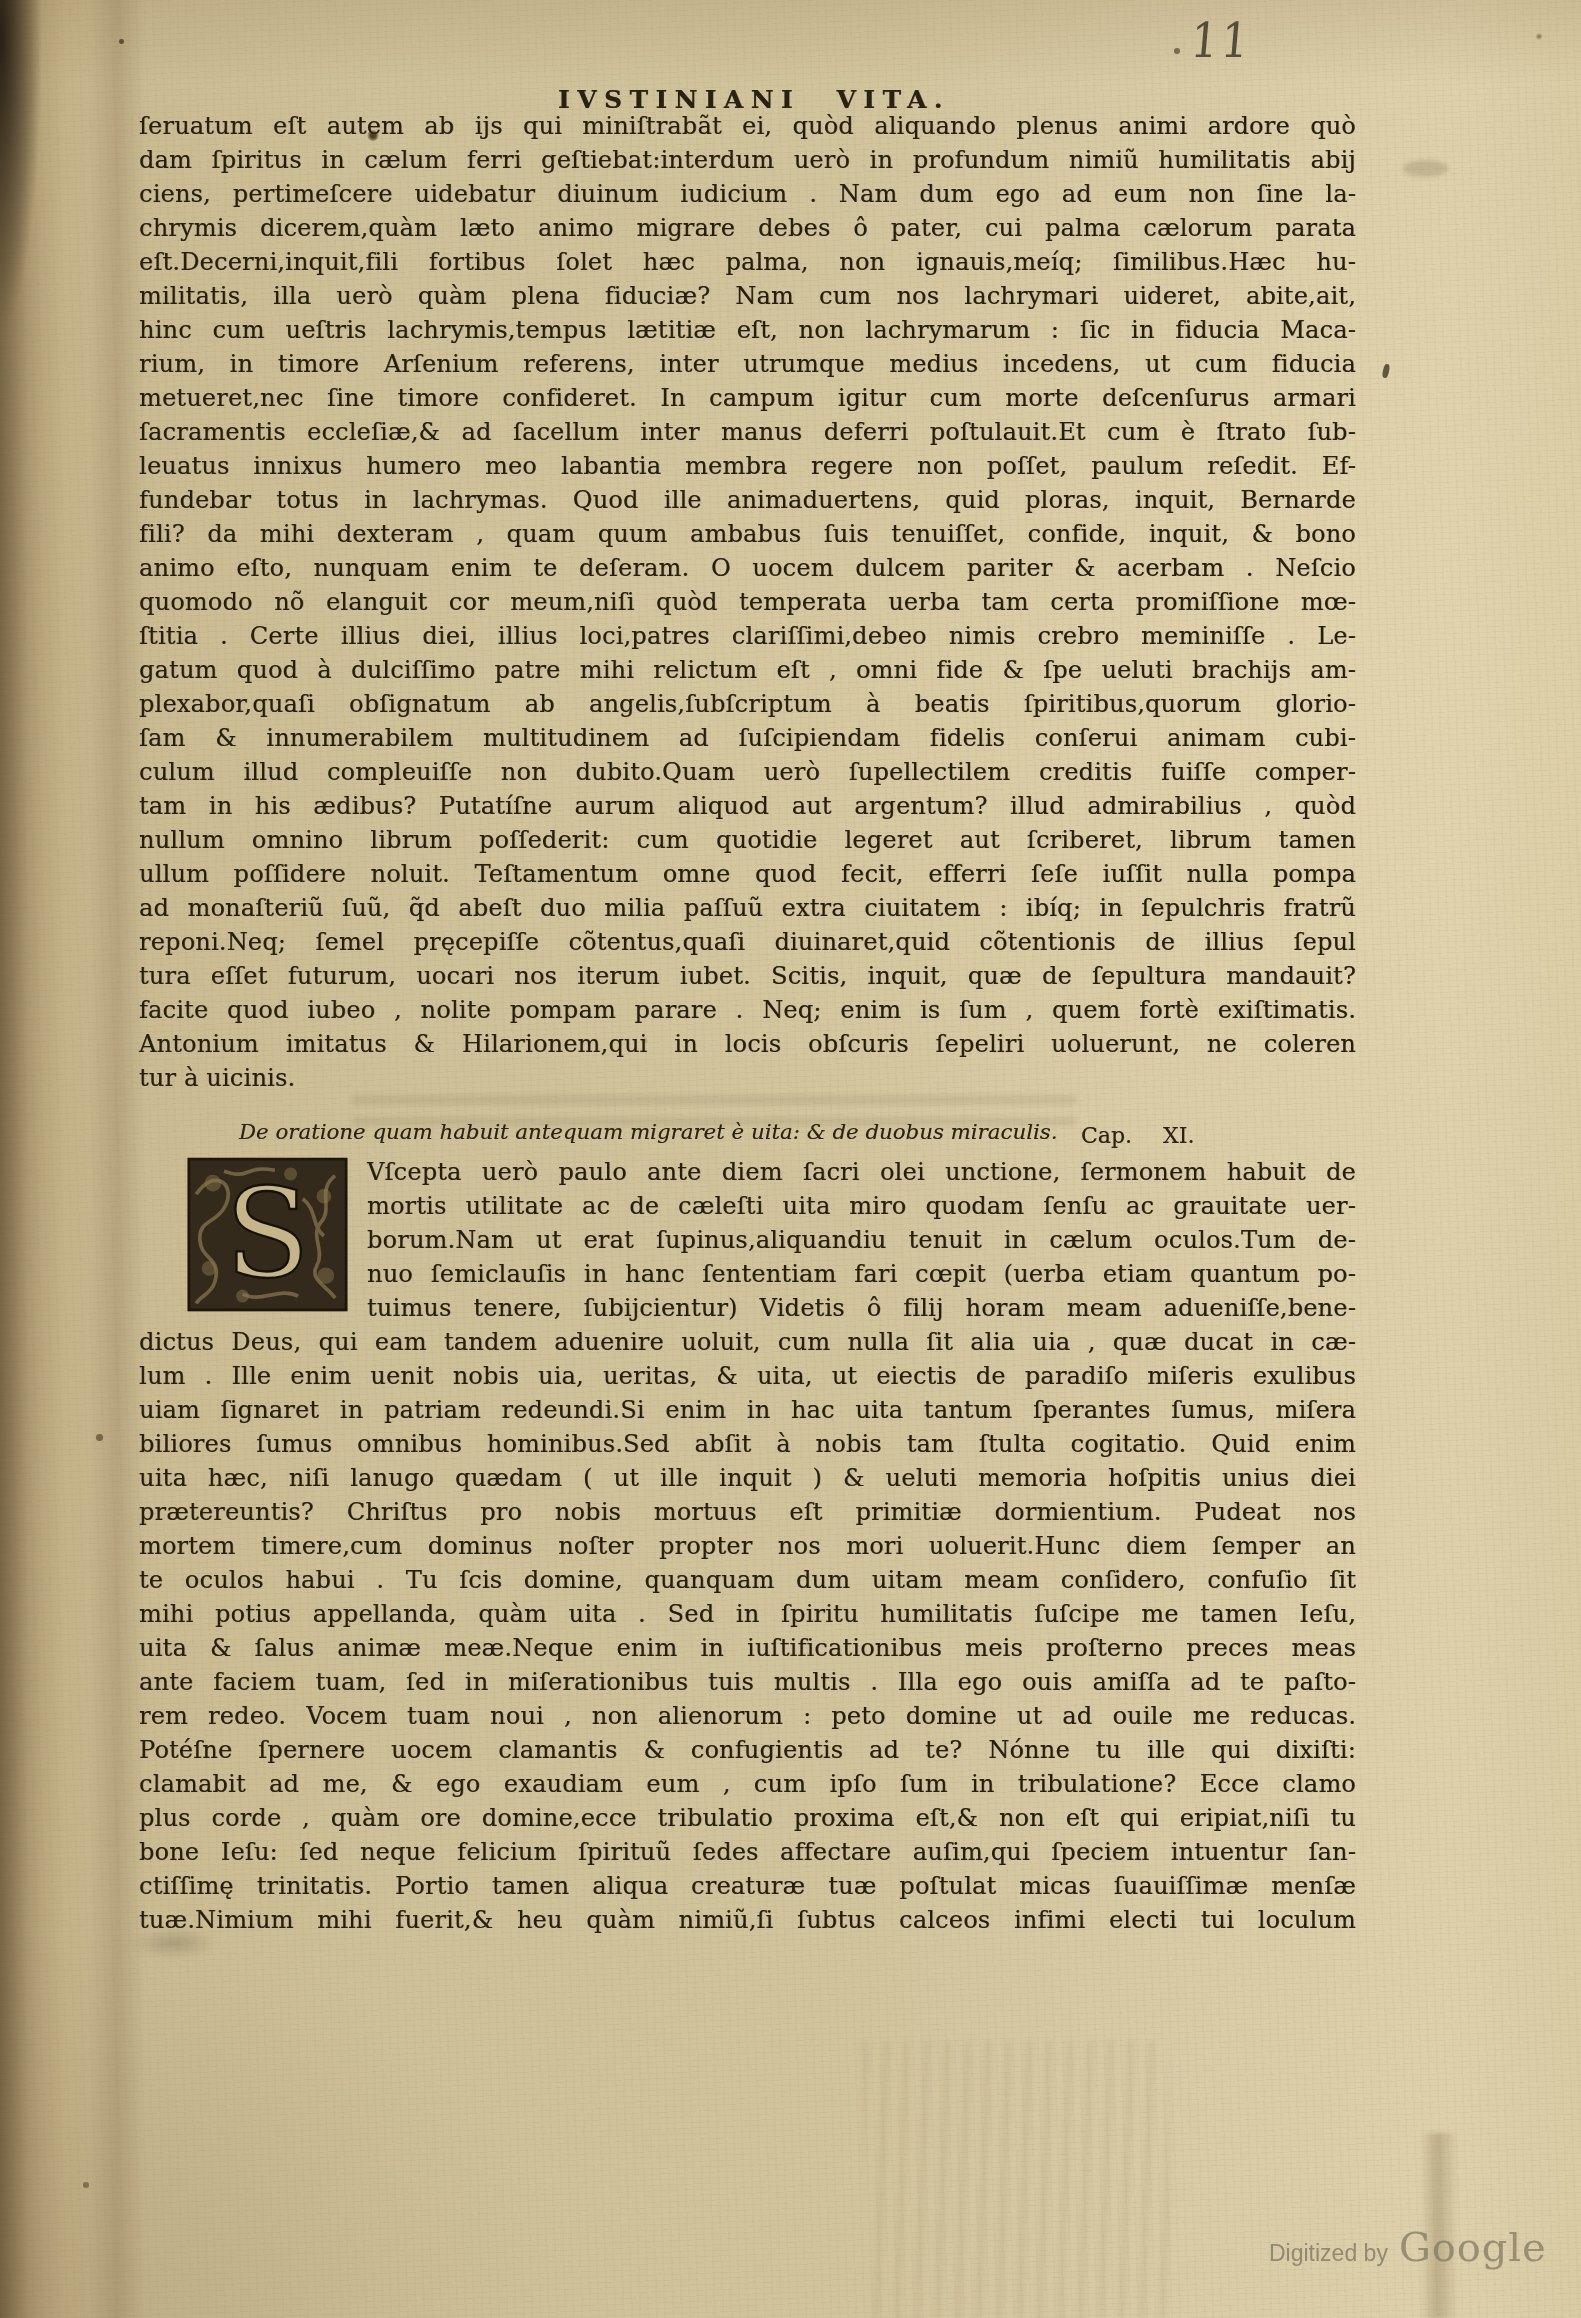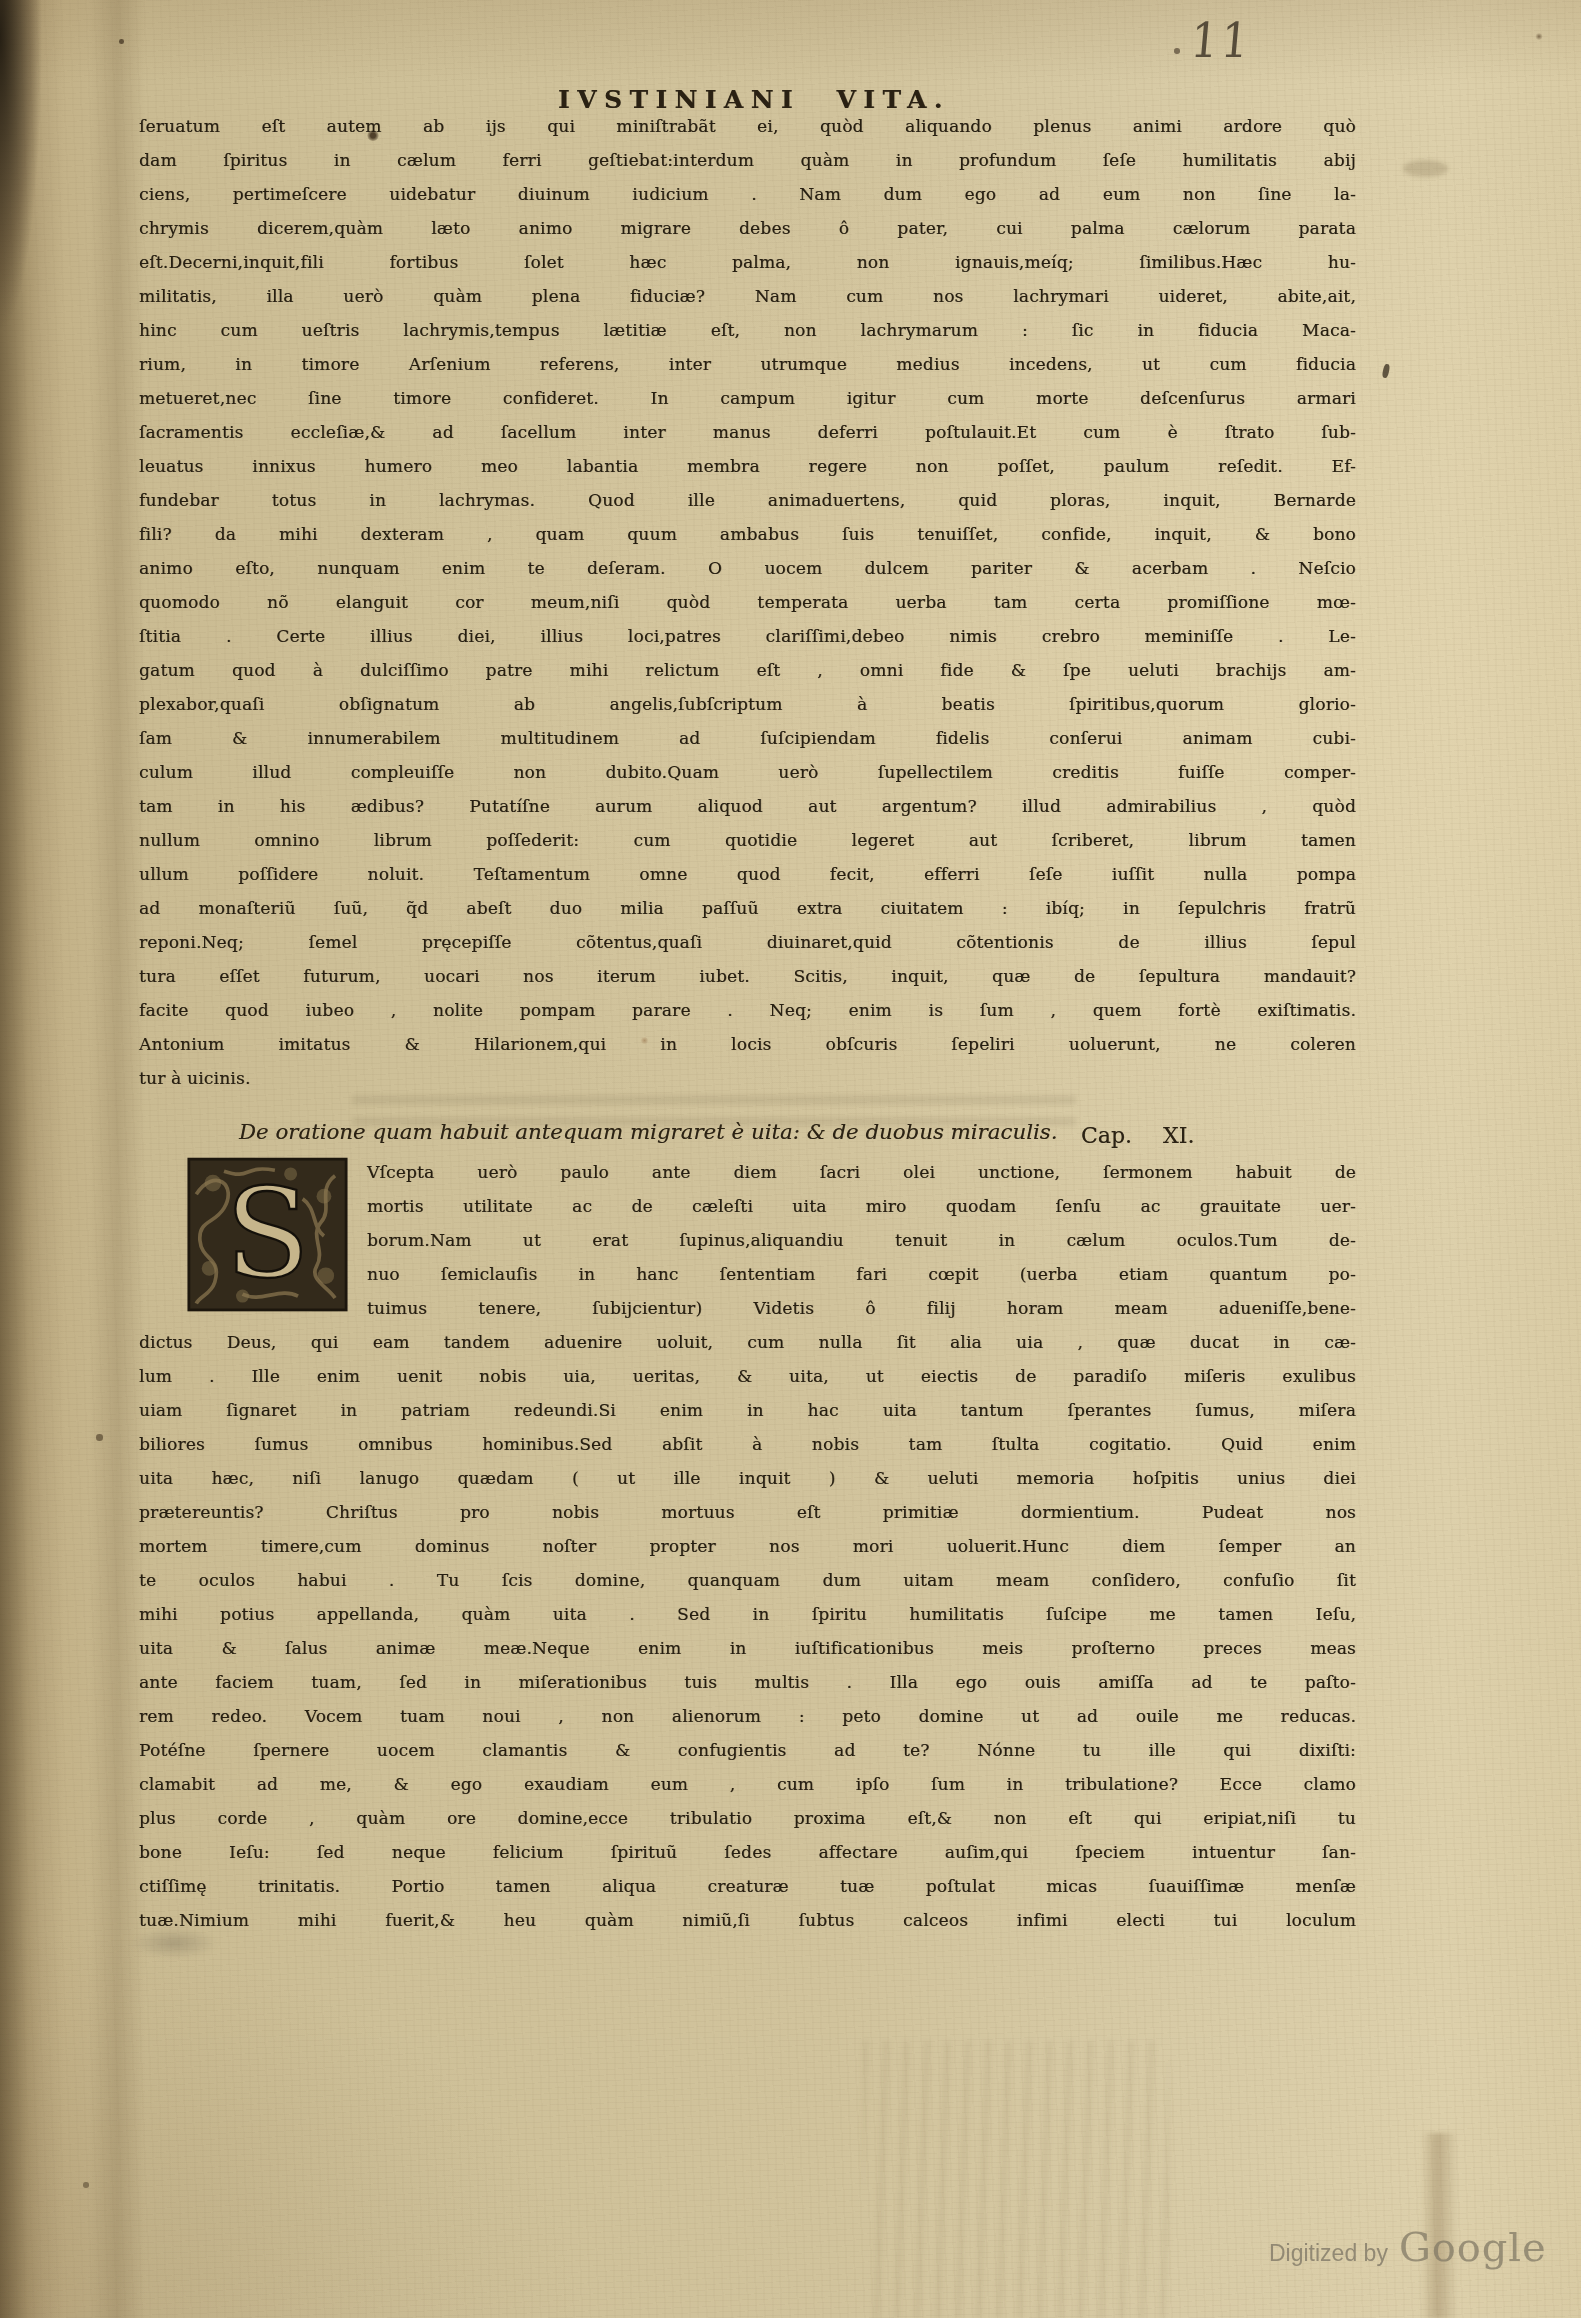--- a/index.html
+++ b/index.html
@@ -77,21 +77,21 @@
     position:absolute;left:0;top:85px;width:100%;
     text-align:center;font-size:25px;font-weight:bold;
     letter-spacing:7.4px;word-spacing:20.4px;
     color:#2a2113;text-shadow:0.4px 0.3px 0.4px rgba(40,30,15,.55);
     padding-left:13px;box-sizing:border-box;
   }
   .para{position:absolute;left:0;width:1217px;}
   .p1{top:109px;}
   .p2{top:1155px;}
   .line{
-    height:34px;line-height:34px;font-size:17px;
+    height:34px;line-height:34px;font-size:24px;
     text-align:justify;text-align-last:justify;
     white-space:nowrap;letter-spacing:0.2px;
     color:#261e11;text-shadow:0.5px 0.2px 0.3px rgba(38,30,17,.5);
   }
   .line.end{text-align-last:left;}
   .line.ind{padding-left:228px;}
   .heading{
     position:absolute;left:0;top:1113px;width:1217px;height:37px;line-height:37px;
     font-style:italic;font-size:21.3px;color:#2b2214;
     padding-left:100px;box-sizing:border-box;
@@ -137,21 +137,21 @@
   <div class="speck s8"></div>
   <div class="speck s9"></div>
 
   <div class="handnum">11</div>
 
   <div class="text-col">
     <div class="title">IVSTINIANI VITA.</div>
 
     <div class="para p1">
         <div class="line">ſeruatum eſt autem ab ijs qui miniſtrabãt ei, quòd aliquando plenus animi ardore quò</div>
-        <div class="line">dam ſpiritus in cælum ferri geſtiebat:interdum quàm in profundum ſeſe humilitatis abij</div>
+        <div class="line">dam ſpiritus in cælum ferri geſtiebat:interdum uerò in profundum nimiũ humilitatis abij</div>
         <div class="line">ciens, pertimeſcere uidebatur diuinum iudicium . Nam dum ego ad eum non ſine la-</div>
         <div class="line">chrymis dicerem,quàm læto animo migrare debes ô pater, cui palma cælorum parata</div>
         <div class="line">eſt.Decerni,inquit,fili fortibus ſolet hæc palma, non ignauis,meíq; ſimilibus.Hæc hu-</div>
         <div class="line">militatis, illa uerò quàm plena fiduciæ? Nam cum nos lachrymari uideret, abite,ait,</div>
         <div class="line">hinc cum ueſtris lachrymis,tempus lætitiæ eſt, non lachrymarum : ſic in fiducia Maca-</div>
         <div class="line">rium, in timore Arſenium referens, inter utrumque medius incedens, ut cum fiducia</div>
         <div class="line">metueret,nec ſine timore confideret. In campum igitur cum morte deſcenſurus armari</div>
         <div class="line">ſacramentis eccleſiæ,&amp; ad ſacellum inter manus deferri poſtulauit.Et cum è ſtrato ſub-</div>
         <div class="line">leuatus innixus humero meo labantia membra regere non poſſet, paulum reſedit. Ef-</div>
         <div class="line">fundebar totus in lachrymas. Quod ille animaduertens, quid ploras, inquit, Bernarde</div>

